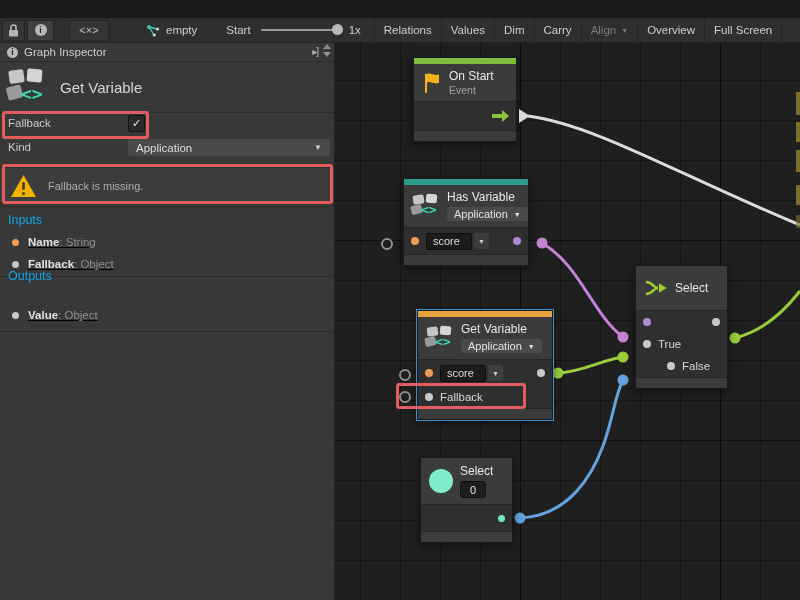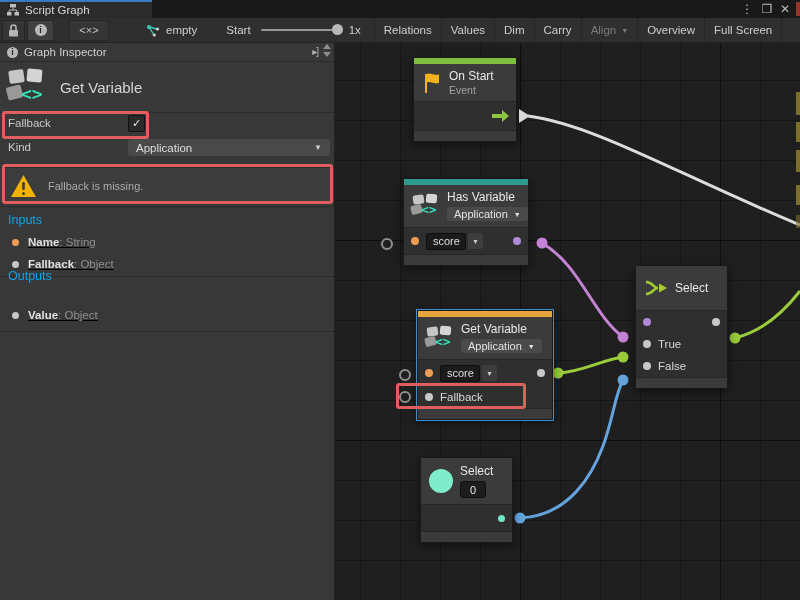--- a/index.html
+++ b/index.html
@@ -79,50 +79,35 @@
   .ntitle{font-size:12px;color:#e8e8e8;white-space:nowrap;}
   .nsub{font-size:10.5px;color:#a3a3a3;margin-top:1px;}
   .nbody{background:#2f2f2f;}
   .nrow{display:flex;align-items:center;gap:7px;padding:4px 7px;}
   .nfooter{background:#3b3b3b;height:10px;border-top:1px solid #262626;}
   .dot{width:8px;height:8px;border-radius:50%;flex:none;}
   .dot.orange{background:#ed9e54;} .dot.gray{background:#c8c8c8;} .dot.purple{background:#b288d8;}
   .dot.mint{background:#6ee7c8;width:7px;height:7px;}
   .ring{position:absolute;width:8px;height:8px;border:2px solid #8f8f8f;border-radius:50%;z-index:3;}
   .mini-select{display:flex;align-items:center;gap:2px;}
-  .mini-field{background:#1b1b1b;border:1px solid #0e0e0e;border-radius:2px;color:#ddd;font-size:11px;padding:0 4px 1px 6px;min-width:28px;height:14px;line-height:14px;}
+  .mini-field{background:#1b1b1b;border:1px solid #0e0e0e;border-radius:2px;color:#ddd;font-size:11px;padding:0 10px 1px 6px;min-width:28px;height:14px;line-height:14px;}
   .mini-caret{background:#3d3d3d;border-radius:2px;width:15px;height:16px;display:flex;align-items:center;justify-content:center;color:#ccc;font-size:7px;flex:none;}
   .app-btn{background:#4a4a4a;border-radius:3px;color:#e3e3e3;font-size:11px;padding:1px 7px;display:inline-flex;align-items:center;gap:6px;width:fit-content;margin-top:2px;}
   .exec-tri{position:absolute;width:0;height:0;border-top:7px solid transparent;border-bottom:7px solid transparent;border-left:11px solid #d8d8d8;z-index:3;}
   .nlabel{font-size:11.5px;color:#d8d8d8;}
   .val-box{background:#1d1d1d;border:1px solid #101010;border-radius:3px;color:#e5e5e5;font-size:11px;width:24px;height:15px;
            display:flex;align-items:center;justify-content:center;margin-top:3px;}
   .mint-circle{width:24px;height:24px;border-radius:50%;background:#7feccb;flex:none;}
   .artifact{position:absolute;width:4px;background:#7d6e2d;right:0;z-index:4;}
 </style>
 </head>
 <body>
 
 <div id="root">
 
-  <div id="titlebar">
-    <div class="tab">
-      <svg width="12" height="12" viewBox="0 0 12 12">
-        <rect x="3" y="0" width="6" height="3.5" fill="#bdbdbd"></rect>
-        <rect x="0" y="8" width="4.5" height="3.5" fill="#bdbdbd"></rect>
-        <rect x="7.5" y="8" width="4.5" height="3.5" fill="#bdbdbd"></rect>
-        <path d="M6,3.5 V6 M2.2,8 V6 H9.8 V8" stroke="#bdbdbd" stroke-width="1" fill="none"></path>
-      </svg>
-      <span>Script Graph</span>
-    </div>
-    <span class="wctl" style="right:44px;">⋮</span>
-    <span class="wctl" style="right:24px;">❐</span>
-    <span class="wctl" style="right:6px;">✕</span>
-    <div class="redsliver"></div>
-  </div>
 
   <div id="toolbar">
     <span class="tbtn-ico" style="width:23px;margin-left:2px;">
       <svg width="11" height="13" viewBox="0 0 11 13">
         <rect x="1" y="6" width="9" height="6.5" rx="1" fill="#b5b5b5"></rect>
         <path d="M3,6 V3.5 a2.5,2.5 0 0 1 5,0 V6" stroke="#b5b5b5" stroke-width="1.6" fill="none"></path>
       </svg>
     </span>
     <span class="tbtn-ico" style="width:27px;margin-left:2px;background:#404040;">
       <i class="info-circle">i</i>
@@ -342,21 +327,21 @@
       </div>
       <div class="nbody">
         <div class="nrow" style="height:14px;">
           <span class="dot purple"></span>
           <span class="dot gray" style="margin-left:auto;"></span>
         </div>
         <div class="nrow" style="height:14px;">
           <span class="dot gray"></span>
           <span class="nlabel">True</span>
         </div>
-        <div class="nrow" style="height:14px;">
+        <div class="nrow" style="height:14px;margin-left:24px;">
           <span class="dot gray"></span>
           <span class="nlabel">False</span>
         </div>
       </div>
       <div class="nfooter"></div>
     </div>
 
     <div class="node" style="left:85px;top:414px;width:91px;">
       <div class="nheader" style="height:36px;">
         <span class="mint-circle"></span>

